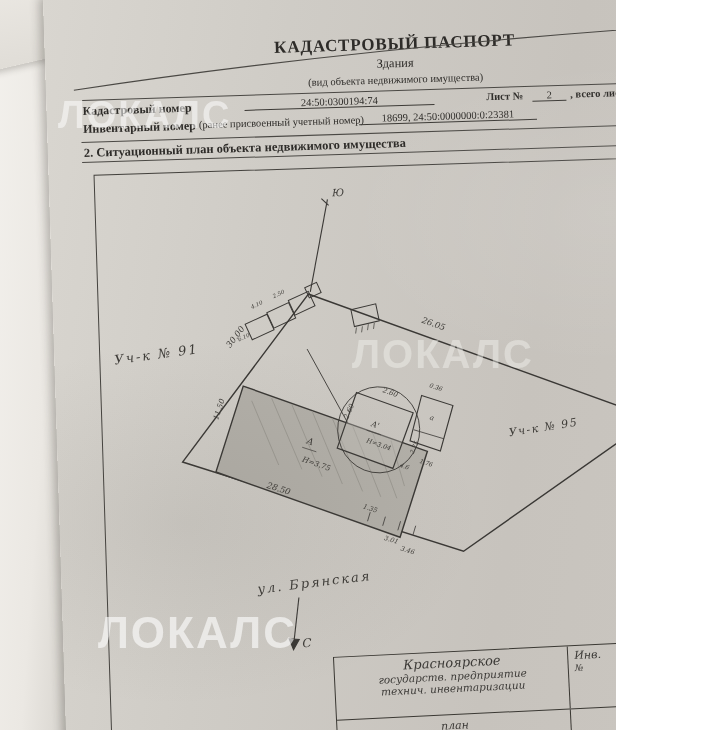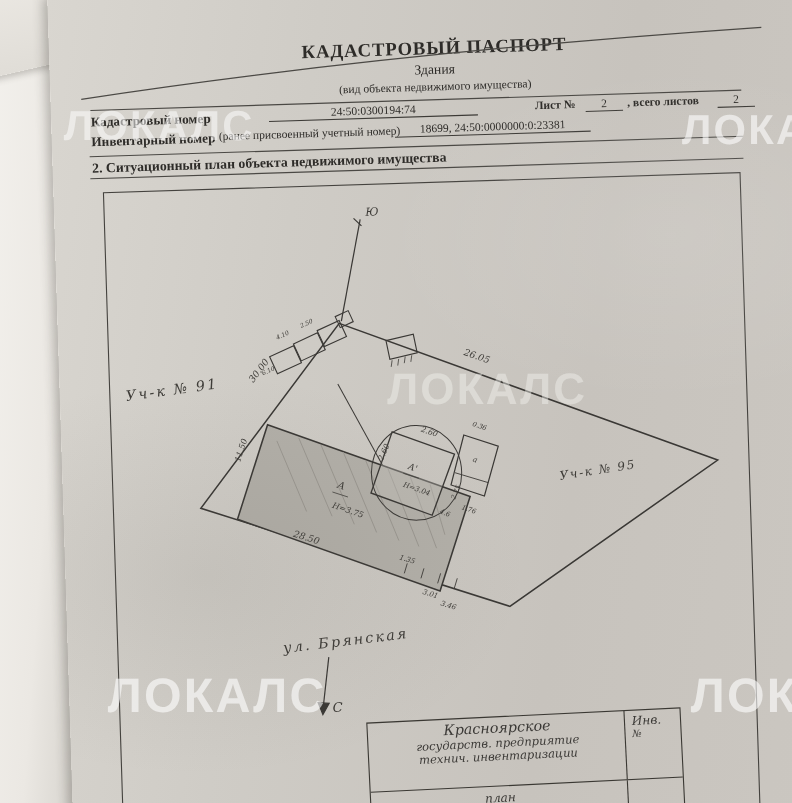--- a/index.html
+++ b/index.html
@@ -1,17 +1,17 @@
 <!DOCTYPE html>
 <html><head>
 <meta charset="utf-8">
 <style>
   html,body{margin:0;padding:0;}
-  .viewport{position:relative;width:720px;height:730px;overflow:hidden;
-    background:#ec4899;font-family:"Liberation Serif",serif;}
+  .viewport{position:relative;width:616px;height:730px;overflow:hidden;
+    background:#0c4a6e;font-family:"Liberation Serif",serif;}
   
   .sheet-under{position:absolute;left:-45px;top:-35px;width:165px;height:820px;
     transform:rotate(4deg);background:linear-gradient(90deg,#f4f2ee 0%,#ebe8e3 55%,#d6d3cd 85%,#c8c5bf 100%);
     box-shadow:3px 0 7px rgba(60,55,48,.35);}
   .sheet-corner{position:absolute;left:-30px;top:-70px;width:300px;height:110px;
     transform:rotate(-13deg);background:linear-gradient(180deg,#efece7,#e0ddd7);
     box-shadow:0 3px 6px rgba(60,55,48,.25);}
   
   .doc{position:absolute;left:55px;top:-14px;width:700px;height:780px;
     transform:rotate(-1.8deg);

